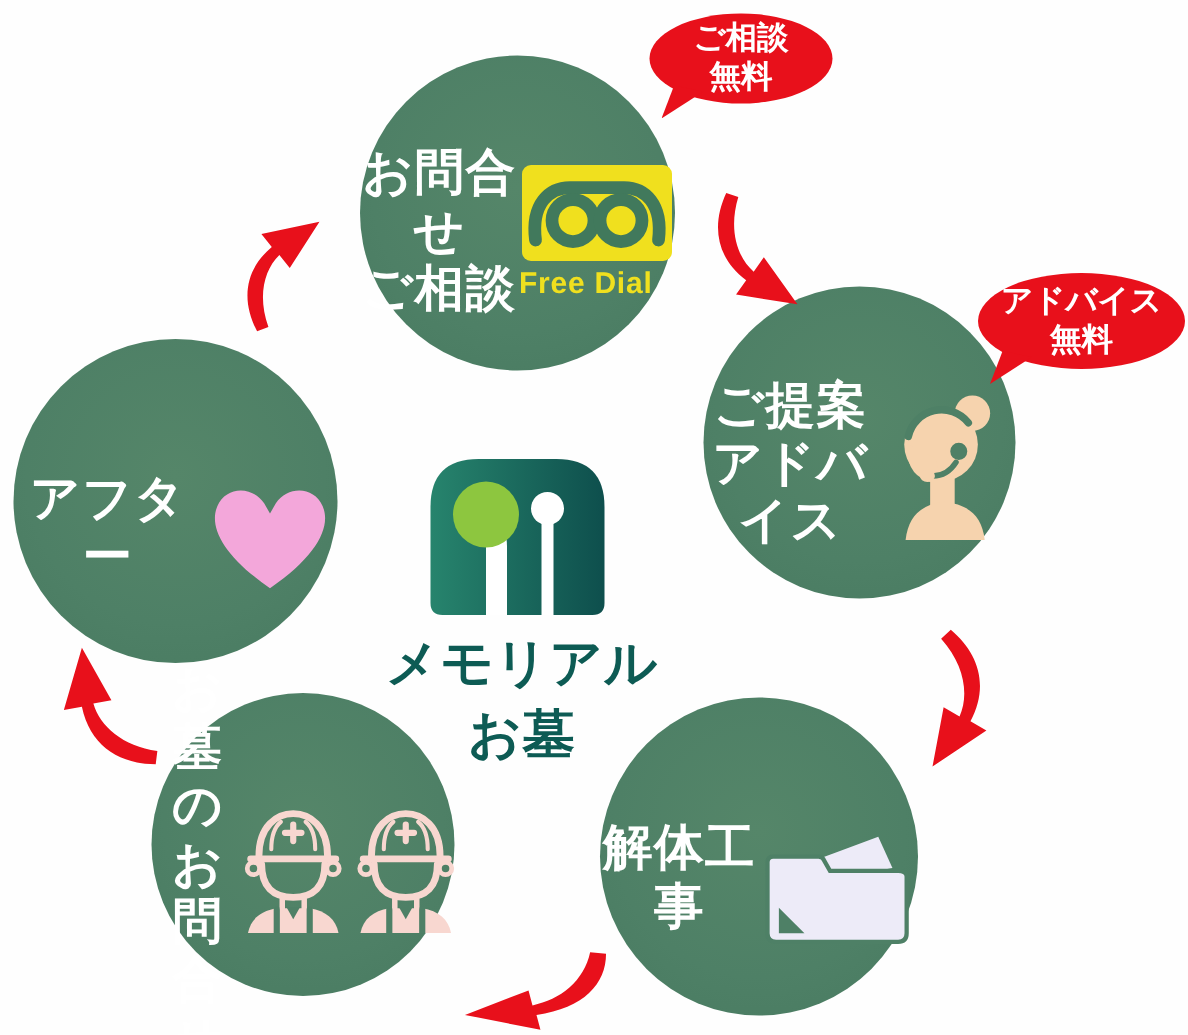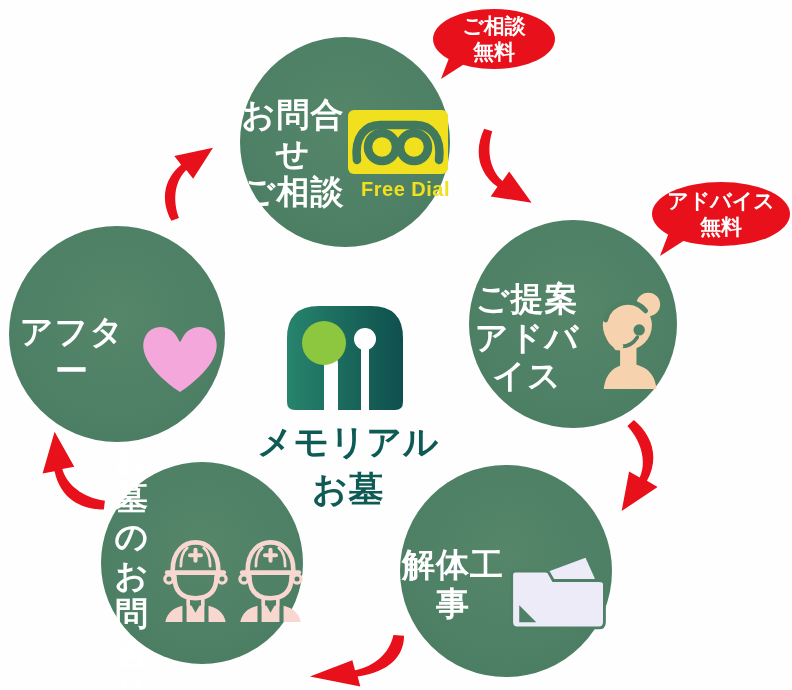--- a/index.html
+++ b/index.html
@@ -9,26 +9,26 @@
   .step-circle {
     position: absolute; border-radius: 50%;
     background: radial-gradient(circle at 50% 42%, #558669 0%, #4e8066 60%, #487a60 100%);
     display: flex; flex-direction: row; align-items: center; text-align: center;
     color: #ffffff; font-weight: bold;
   }
   .step-title { font-size: 33px; line-height: 1.18; letter-spacing: 1px; }
   .step-title .line { display: block; }
 
   .circle-contact    { left: 240px; top: 37px;  width: 210px; height: 210px; padding-top: 24px; }
-  .circle-proposal   { left: 469px; top: 220px; width: 208px; height: 208px; padding-top: 28px; }
+  .circle-proposal   { left: 469px; top: 191px; width: 208px; height: 208px; padding-top: 28px; }
   .circle-admin      { left: 400px; top: 465px; width: 212px; height: 212px; padding-top: 28px; }
   .circle-demolition { left: 101px; top: 462px; width: 202px; height: 202px; padding-top: 26px; }
   .circle-after      { left: 9px;   top: 226px; width: 216px; height: 216px; padding-top: 36px; }
 
-  .icon-wrap { display: flex; flex-direction: column; align-items: flex-end; }
+  .icon-wrap { display: flex; flex-direction: column; align-items: flex-start; }
   .freedial-caption { margin-top: 2px; font-size: 20px; font-weight: bold; color: #f0e01e; letter-spacing: .5px; }
 
   .badge {
     position: absolute; background: #e8101b; border-radius: 50%; z-index: 6;
     display: flex; flex-direction: column; justify-content: center; align-items: center;
     color: #fff; font-weight: bold; font-size: 21px; line-height: 1.22; text-align: center;
   }
   .badge-consult { left: 433px; top: 9px;   width: 122px; height: 60px; }
   .badge-advice  { left: 652px; top: 182px; width: 138px; height: 64px; }
   .badge-tail { position: absolute; left: 8px; bottom: -10px; width: 28px; height: 22px;

